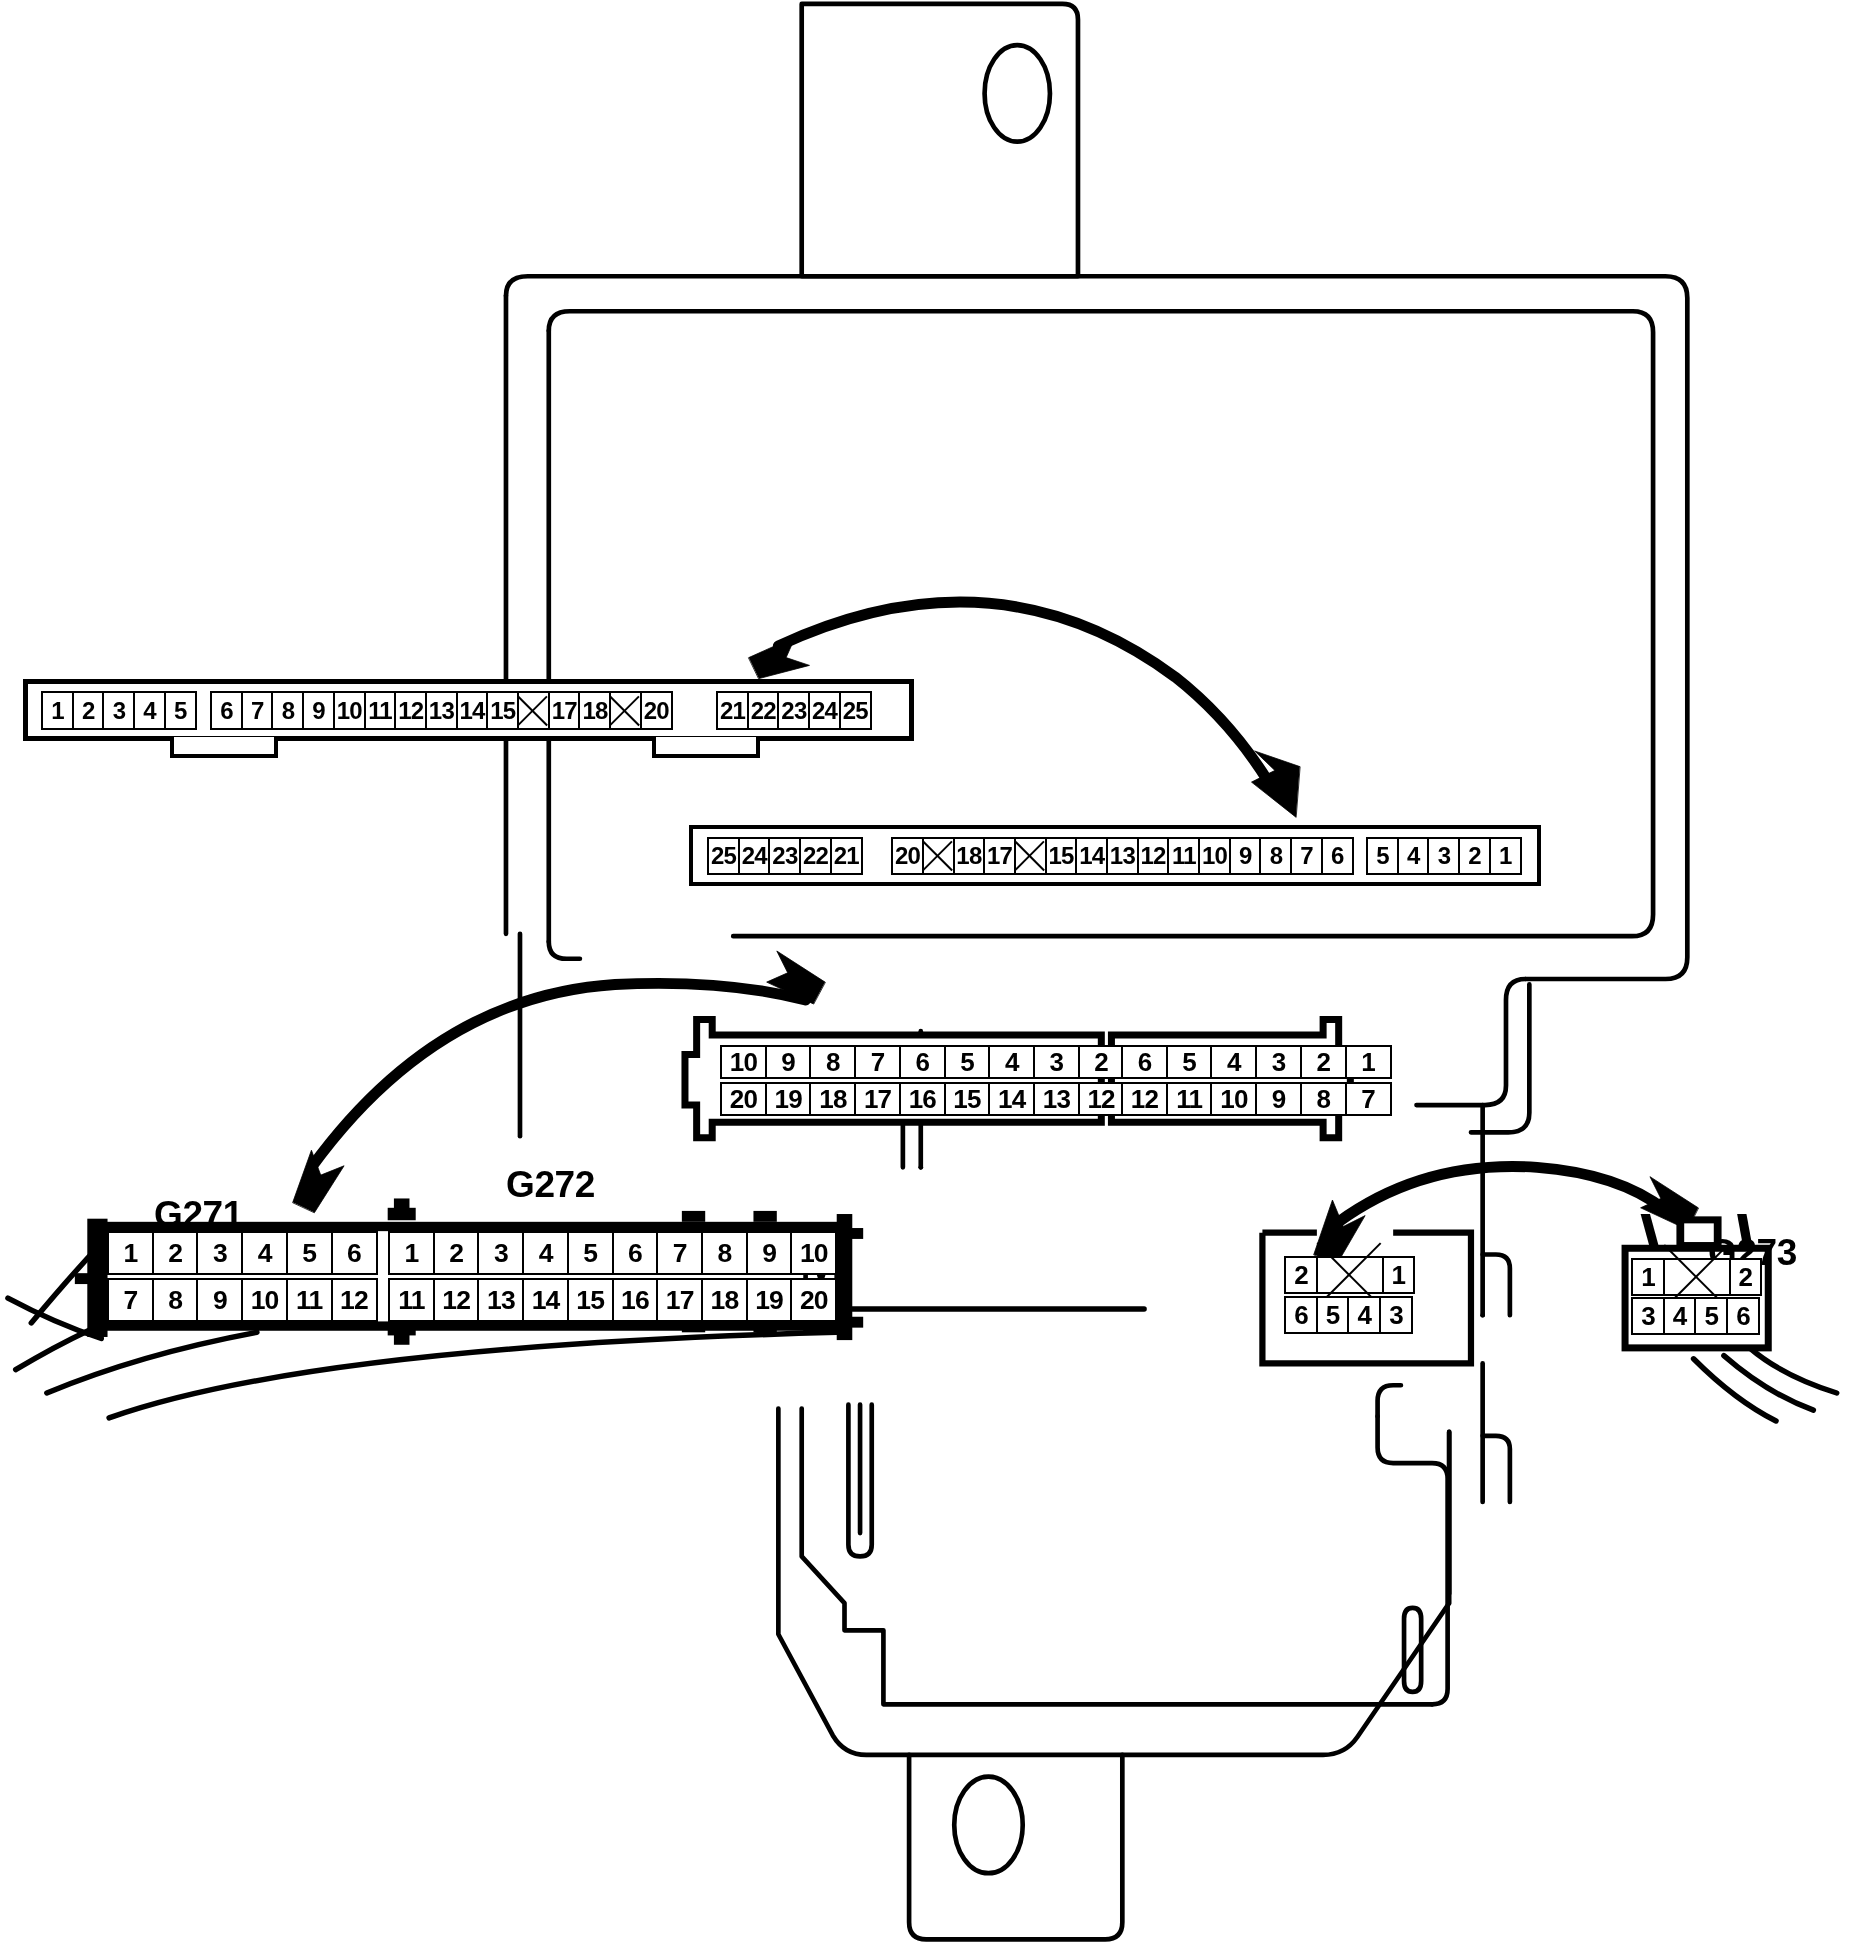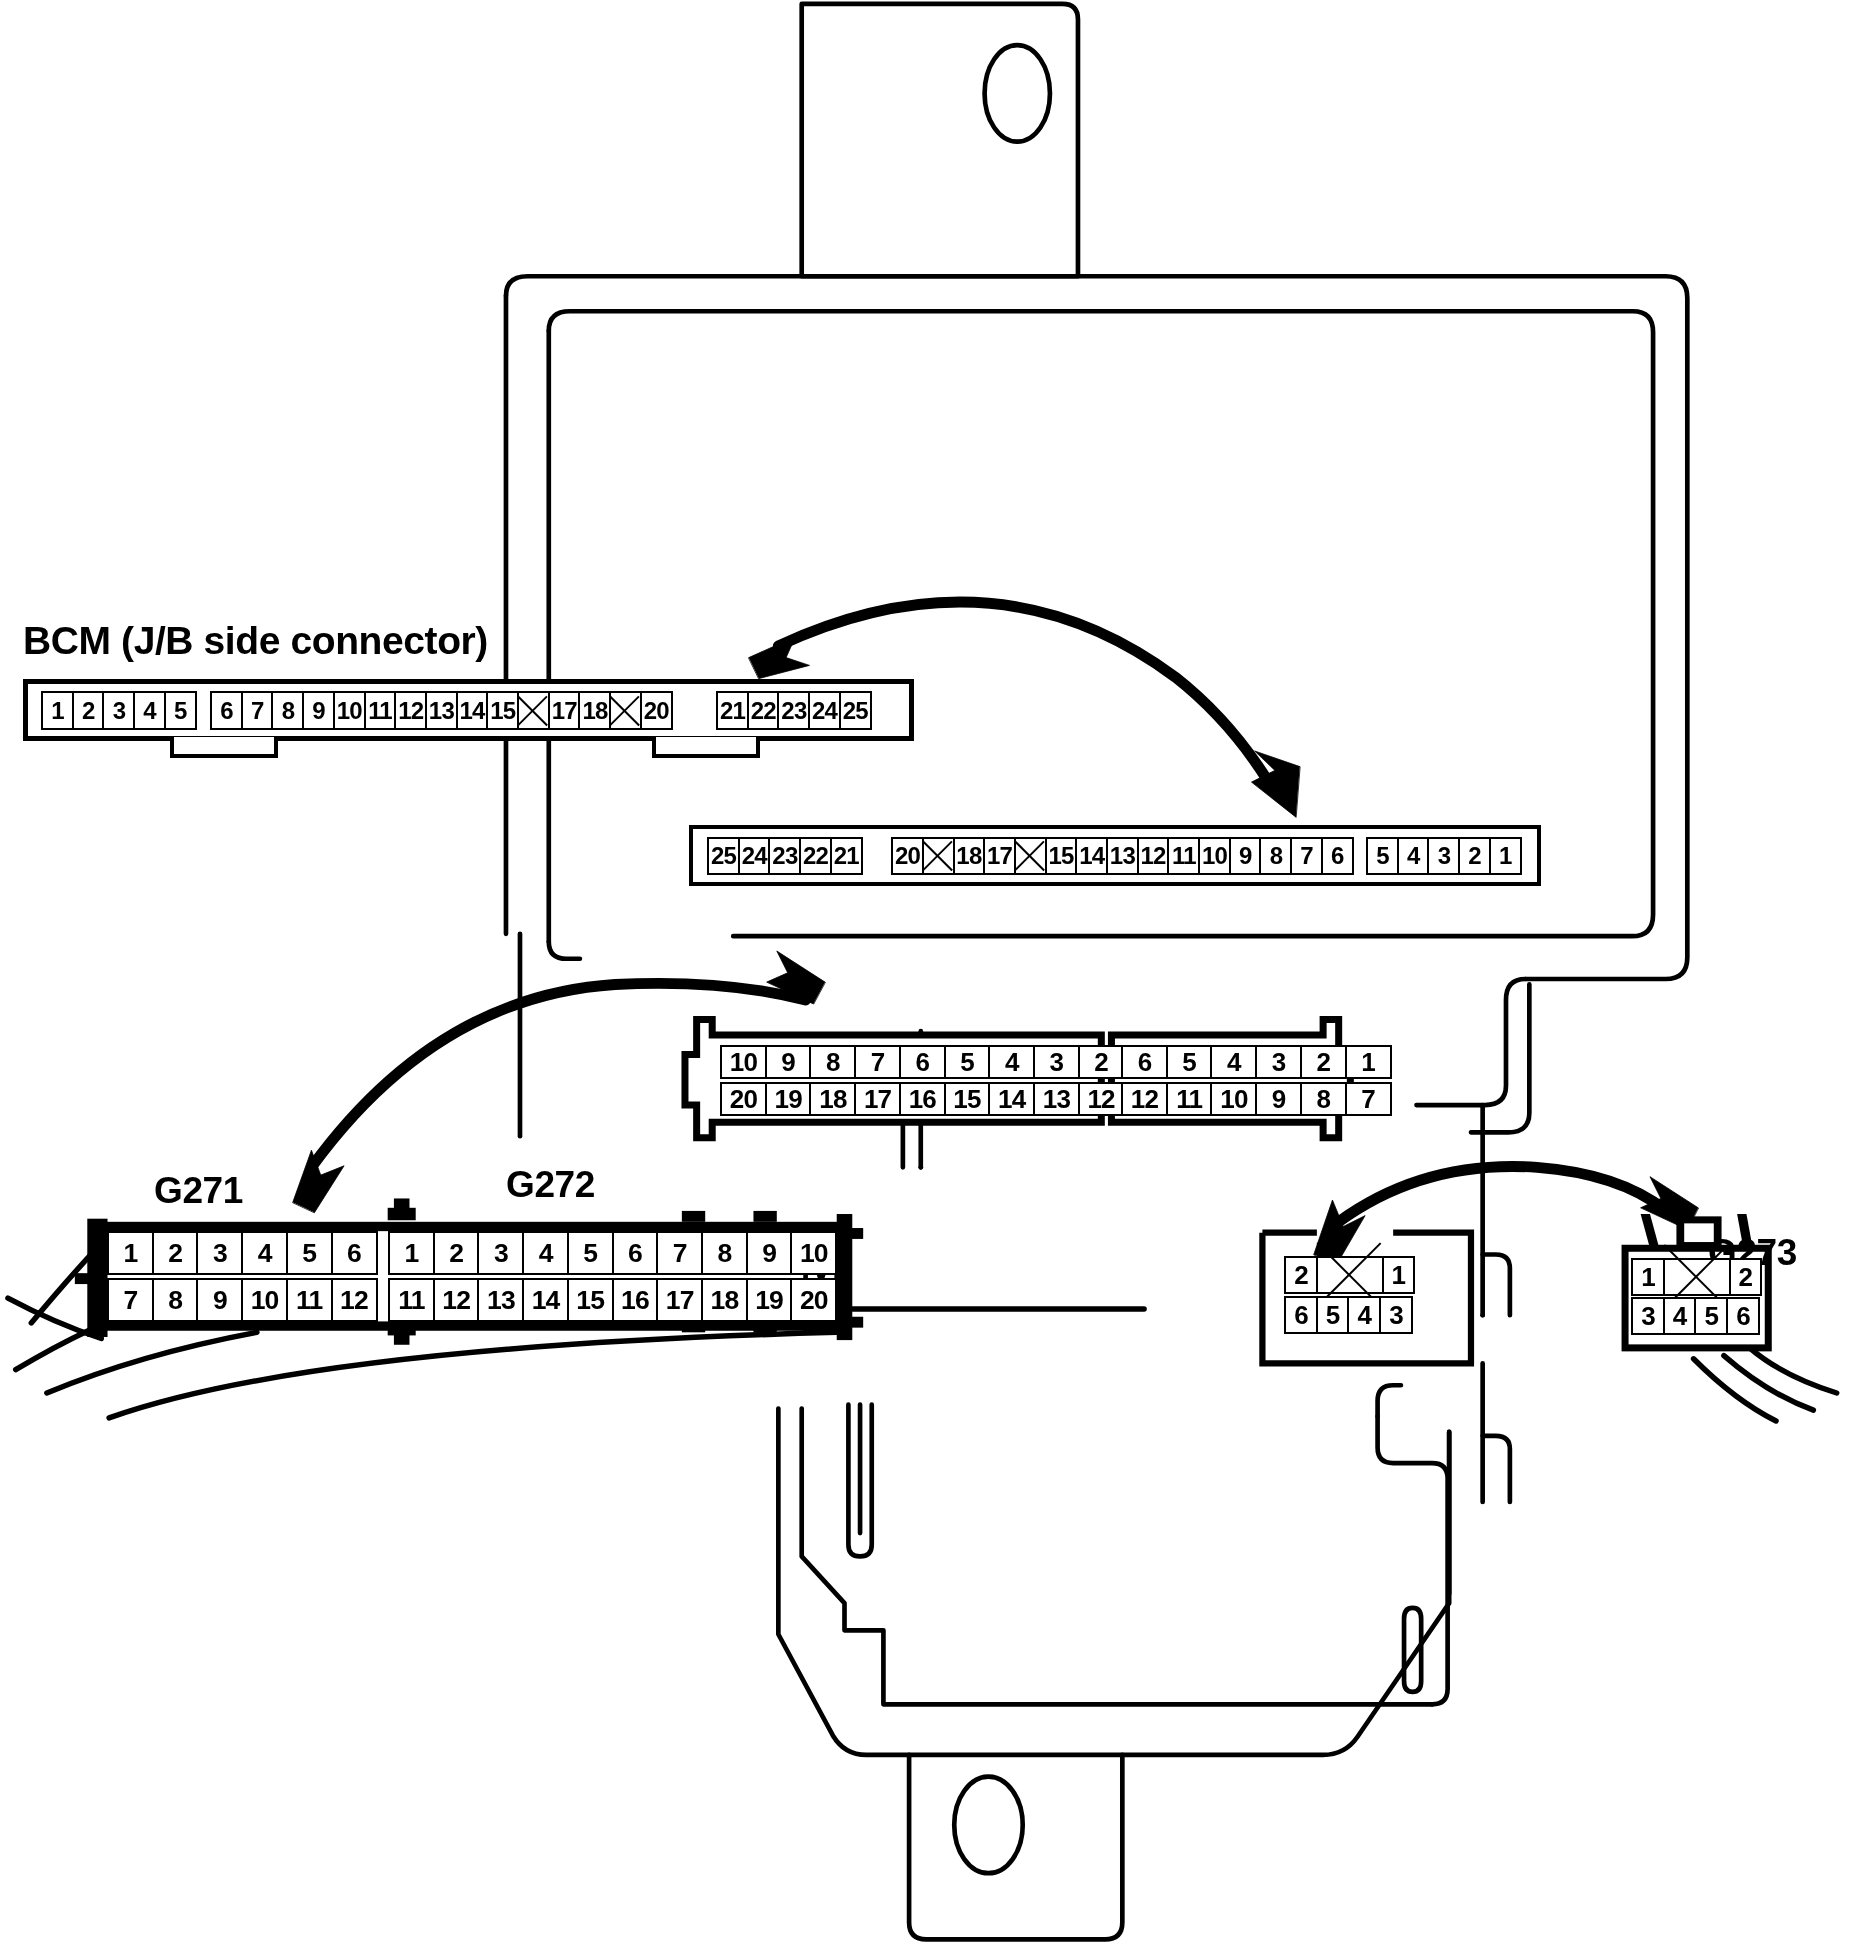--- a/index.html
+++ b/index.html
@@ -5,21 +5,21 @@
   html,body{margin:0;padding:0;background:#ffffff;}
   body{width:1868px;height:1951px;position:relative;overflow:hidden;
        font-family:"Liberation Sans",sans-serif;}
   #stage{position:absolute;left:0;top:0;width:1868px;height:1951px;}
   svg.layer{position:absolute;left:0;top:0;width:1868px;height:1951px;}
 
   
   .lbl{position:absolute;font-family:"Liberation Sans",sans-serif;
        font-weight:bold;color:#000;white-space:nowrap;letter-spacing:-0.4px;}
   #bcm-title{left:23px;top:619px;font-size:39px;}
-  #g271-title{left:154px;top:1170px;font-size:37px;}
+  #g271-title{left:154px;top:1194px;font-size:37px;}
   #g272-title{left:506px;top:1164px;font-size:37px;}
   #g273-title{left:1708px;top:1191px;font-size:37px;margin-top:41px;}
 
   
   .pinrow{position:absolute;display:flex;}
   .cell{box-sizing:border-box;border:2.3px solid #000;background:#fff;
         display:flex;align-items:center;justify-content:center;
         font-family:"Liberation Sans",sans-serif;font-weight:bold;
         color:#000;line-height:1;letter-spacing:-0.8px;}
   .cell + .cell{margin-left:-2.3px;}
@@ -139,21 +139,20 @@
       <path d="M400 1500 Q560 1280 790 1265 Q930 1258 1035 1285" fill="none" stroke-width="14"></path>
       <polygon points="376,1545 400,1478 412,1510 442,1498 404,1558"></polygon>
       <polygon points="1045,1290 985,1262 1012,1250 998,1222 1060,1262"></polygon>
 
       <path d="M1720 1570 Q1830 1490 1975 1500 Q2080 1508 2140 1555" fill="none" stroke-width="14"></path>
       <polygon points="1688,1612 1712,1542 1726,1576 1754,1562 1718,1624"></polygon>
       <polygon points="2168,1580 2108,1552 2134,1540 2120,1512 2182,1552"></polygon>
     </g>
   </svg>
 
-  <div class="lbl" id="bcm-title">BCM (J/B side connector)</div>
   <div class="lbl" id="g271-title">G271</div>
   <div class="lbl" id="g272-title">G272</div>
   <div class="lbl" id="g273-title">G273</div>
 
   <div id="bcm-shell">
     <div class="tab" style="left:142px;bottom:-22px;width:100px;"></div>
     <div class="tab" style="left:624px;bottom:-22px;width:100px;"></div>
   </div>
   <div class="pinrow" id="bcm-strip-a">
       <div class="cell bcm-cell">1</div>

